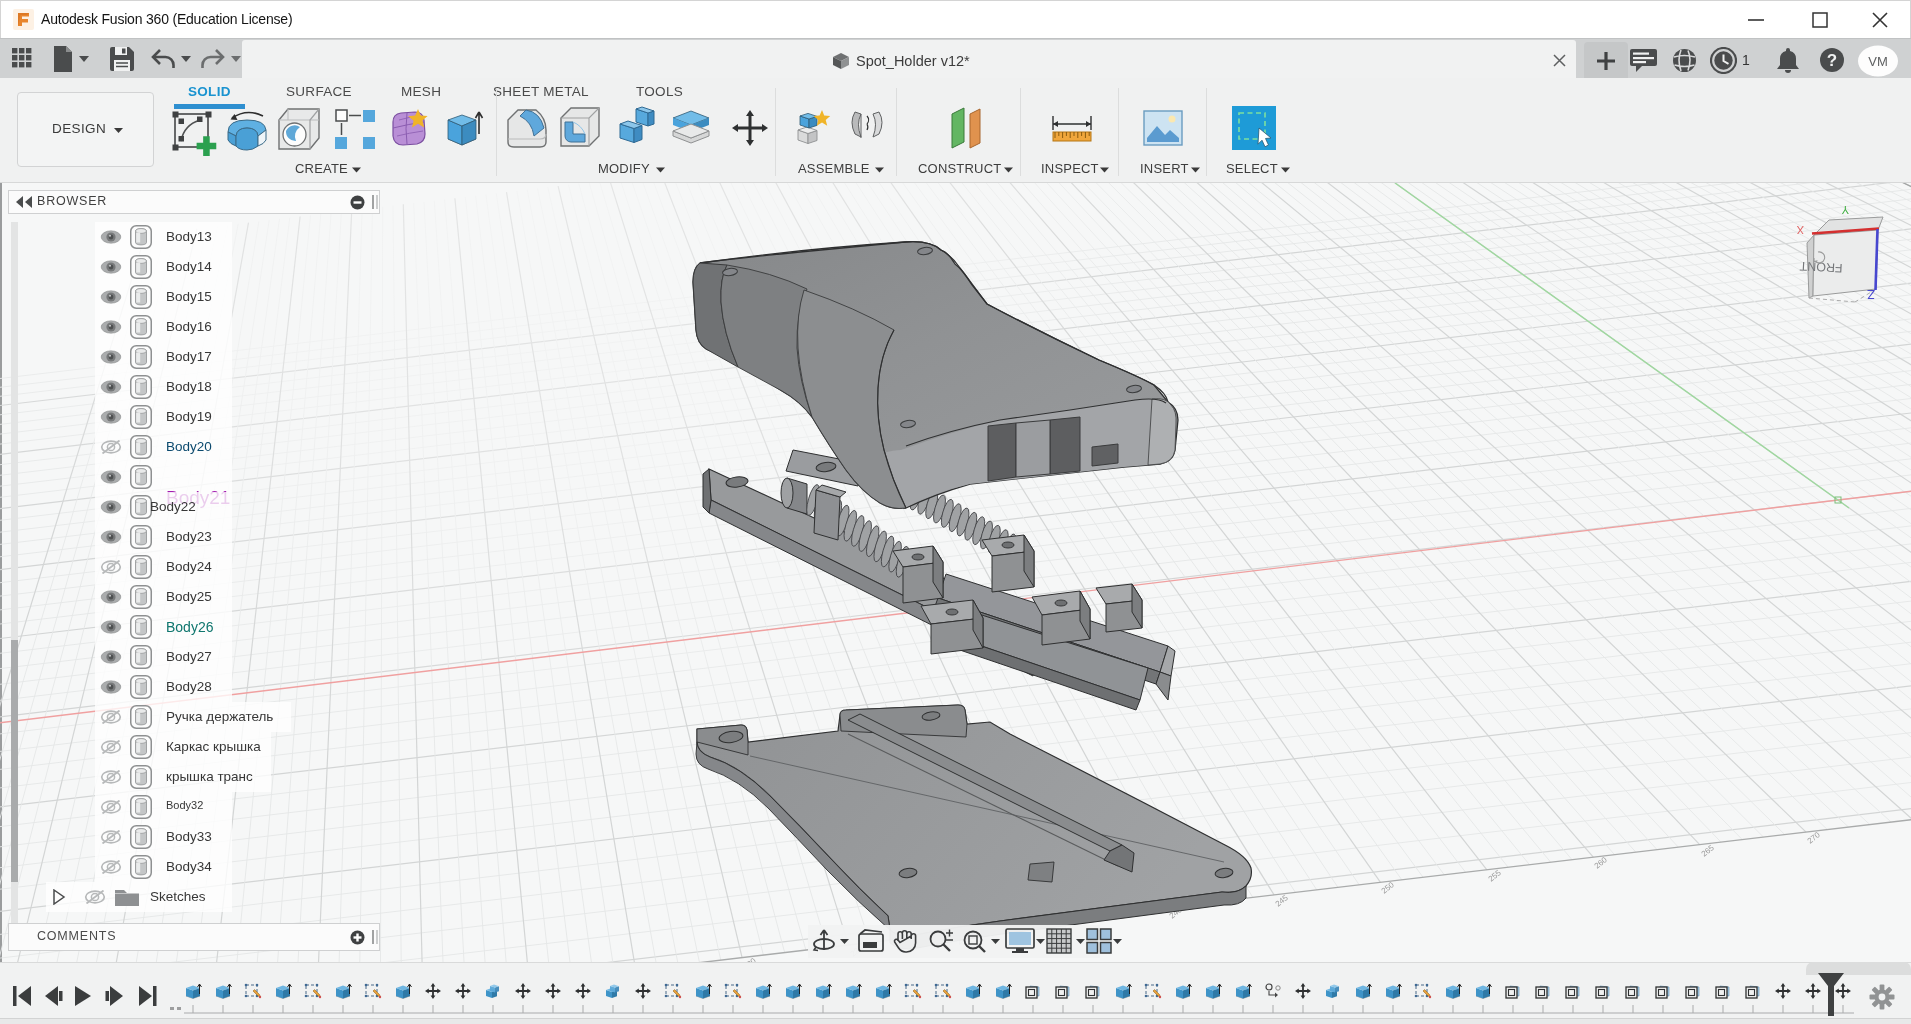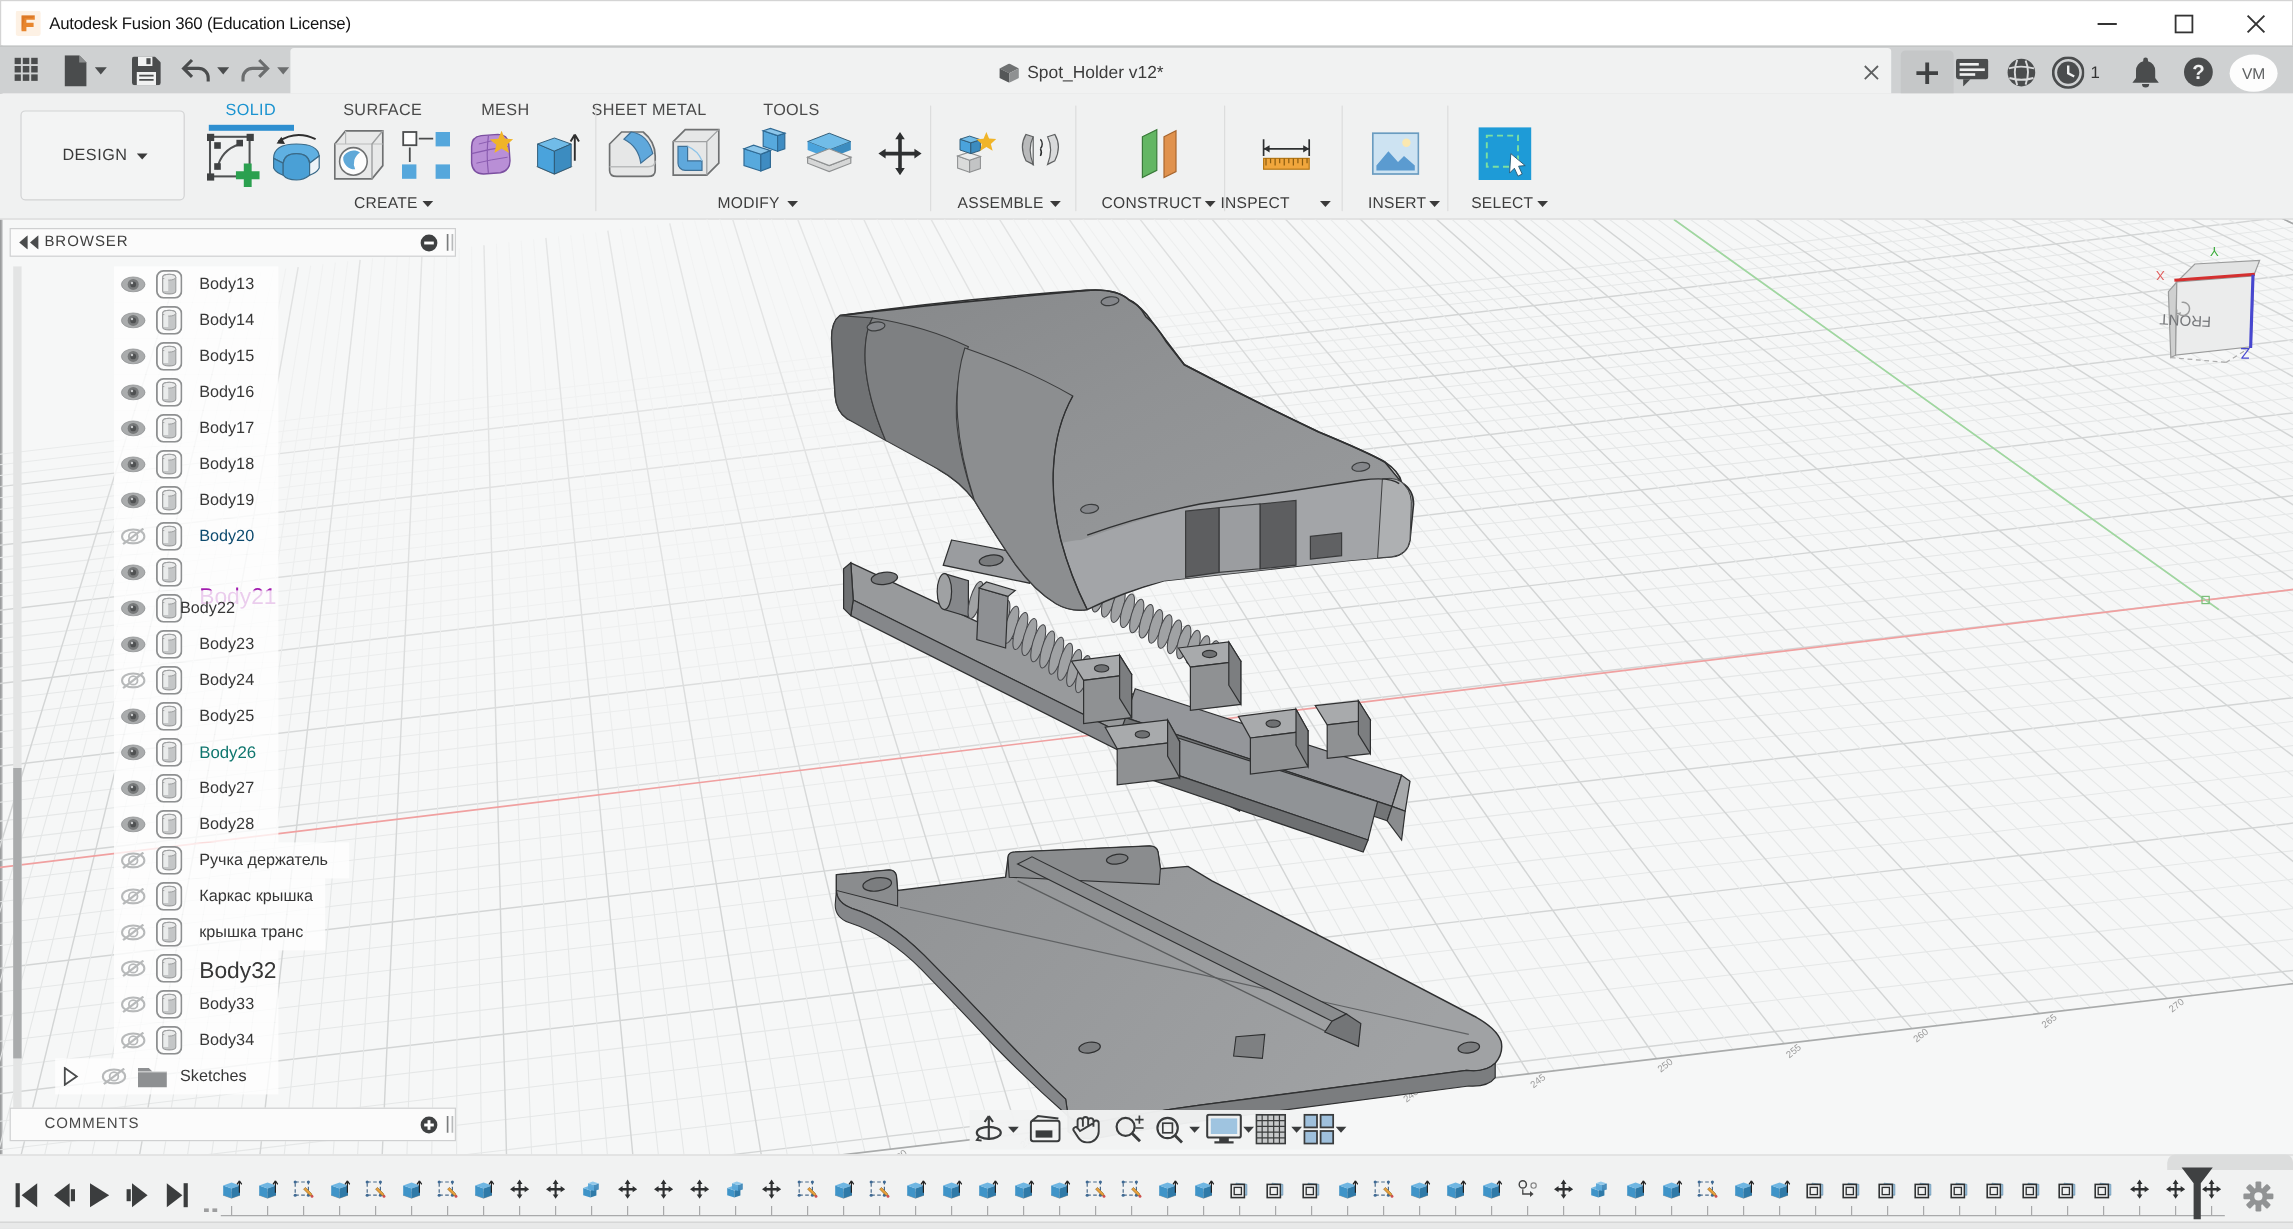--- a/index.html
+++ b/index.html
@@ -121,21 +121,21 @@
 <svg class="abs" style="left:1857px;top:45px" width="42" height="32" viewBox="0 0 42 32">
     <ellipse cx="21" cy="16" rx="20" ry="15.5" fill="#fdfdfd"></ellipse>
     <text x="21" y="21" text-anchor="middle" font-size="13" fill="#5f6162" font-family="Liberation Sans">VM</text>
   </svg>
 <div id="ribbon"></div>
 <div id="designbtn"></div>
 <div class="abs" style="left:52px;top:121px;font-size:13.5px;color:#3a3a3a;letter-spacing:0.4px">DESIGN</div>
 <svg class="abs" style="left:113px;top:126px" width="11" height="9" viewBox="0 0 11 9">
     <path d="M1 2 l4.5 5 l4.5 -5 z" fill="#3a3a3a"></path>
   </svg>
-<div class="rtab" style="left:188px;color:#1a93d0;font-weight:normal">SOLID</div>
+<div class="rtab" style="left:188px;color:#1a93d0;font-weight:bold">SOLID</div>
 <div class="abs" style="left:174px;top:104px;width:71px;height:4.5px;background:#2e8fd0"></div>
 <div class="rtab" style="left:286px">SURFACE</div>
 <div class="rtab" style="left:401px">MESH</div>
 <div class="rtab" style="left:493px">SHEET METAL</div>
 <div class="rtab" style="left:636px">TOOLS</div>
 <div class="rsep" style="left:496px"></div>
 <div class="rsep" style="left:775px"></div>
 <div class="rsep" style="left:896px"></div>
 <div class="rsep" style="left:1020px"></div>
 <div class="rsep" style="left:1118px"></div>
@@ -149,21 +149,21 @@
     <path d="M0 1.5 l4.5 5 l4.5 -5 z" fill="#3a3a3a"></path>
   </svg>
 <div class="rlabel" style="left:798px">ASSEMBLE</div>
 <svg class="abs" style="left:875px;top:166px" width="10" height="8" viewBox="0 0 10 8">
     <path d="M0 1.5 l4.5 5 l4.5 -5 z" fill="#3a3a3a"></path>
   </svg>
 <div class="rlabel" style="left:918px">CONSTRUCT</div>
 <svg class="abs" style="left:1004px;top:166px" width="10" height="8" viewBox="0 0 10 8">
     <path d="M0 1.5 l4.5 5 l4.5 -5 z" fill="#3a3a3a"></path>
   </svg>
-<div class="rlabel" style="left:1017px">INSPECT</div>
+<div class="rlabel" style="left:1041px">INSPECT</div>
 <svg class="abs" style="left:1100px;top:166px" width="10" height="8" viewBox="0 0 10 8">
     <path d="M0 1.5 l4.5 5 l4.5 -5 z" fill="#3a3a3a"></path>
   </svg>
 <div class="rlabel" style="left:1140px">INSERT</div>
 <svg class="abs" style="left:1191px;top:166px" width="10" height="8" viewBox="0 0 10 8">
     <path d="M0 1.5 l4.5 5 l4.5 -5 z" fill="#3a3a3a"></path>
   </svg>
 <div class="rlabel" style="left:1226px">SELECT</div>
 <svg class="abs" style="left:1281px;top:166px" width="10" height="8" viewBox="0 0 10 8">
     <path d="M0 1.5 l4.5 5 l4.5 -5 z" fill="#3a3a3a"></path>
@@ -963,21 +963,21 @@
     <circle cx="11" cy="7" r="3.6" fill="none" stroke="#b7b9ba" stroke-width="1.5"></circle>
     <line x1="2.5" y1="13.5" x2="19.5" y2="0.5" stroke="#b7b9ba" stroke-width="1.8"></line>
   </svg>
 <svg class="abs" style="left:130px;top:795px" width="22" height="24" viewBox="0 0 22 24">
     <rect x="0.75" y="0.75" width="20.5" height="22.5" rx="5.5" fill="#fcfcfc" stroke="#8e9091" stroke-width="1.5"></rect>
     <path d="M5.5 6 a5.5 2.4 0 0 1 11 0 v11.5 a5.5 2.4 0 0 1 -11 0 z" fill="#c4c6c7"></path>
     <path d="M5.5 6 a5.5 2.4 0 0 1 11 0 v11.5 a5.5 2.4 0 0 1 -11 0 z" fill="none" stroke="#999b9c" stroke-width="0.9"></path>
     <ellipse cx="11" cy="6" rx="5.5" ry="2.4" fill="#e9eaea" stroke="#999b9c" stroke-width="0.8"></ellipse>
     <rect x="6.2" y="7.5" width="4" height="10" fill="#eeefef" opacity="0.9"></rect>
   </svg>
-<div class="abs lbl" style="left:166px;top:799px;font-size:19px;color:#373737">Body32</div>
+<div class="abs lbl" style="left:166px;top:799px;font-size:11px;color:#373737">Body32</div>
 <div class="brow" style="left:95px;top:822px;width:137px"></div>
 <svg class="abs" style="left:100px;top:830px" width="22" height="14" viewBox="0 0 22 14">
     <ellipse cx="11" cy="7" rx="9.3" ry="5.8" fill="none" stroke="#b7b9ba" stroke-width="1.7"></ellipse>
     <circle cx="11" cy="7" r="3.6" fill="none" stroke="#b7b9ba" stroke-width="1.5"></circle>
     <line x1="2.5" y1="13.5" x2="19.5" y2="0.5" stroke="#b7b9ba" stroke-width="1.8"></line>
   </svg>
 <svg class="abs" style="left:130px;top:825px" width="22" height="24" viewBox="0 0 22 24">
     <rect x="0.75" y="0.75" width="20.5" height="22.5" rx="5.5" fill="#fcfcfc" stroke="#8e9091" stroke-width="1.5"></rect>
     <path d="M5.5 6 a5.5 2.4 0 0 1 11 0 v11.5 a5.5 2.4 0 0 1 -11 0 z" fill="#c4c6c7"></path>
     <path d="M5.5 6 a5.5 2.4 0 0 1 11 0 v11.5 a5.5 2.4 0 0 1 -11 0 z" fill="none" stroke="#999b9c" stroke-width="0.9"></path>

